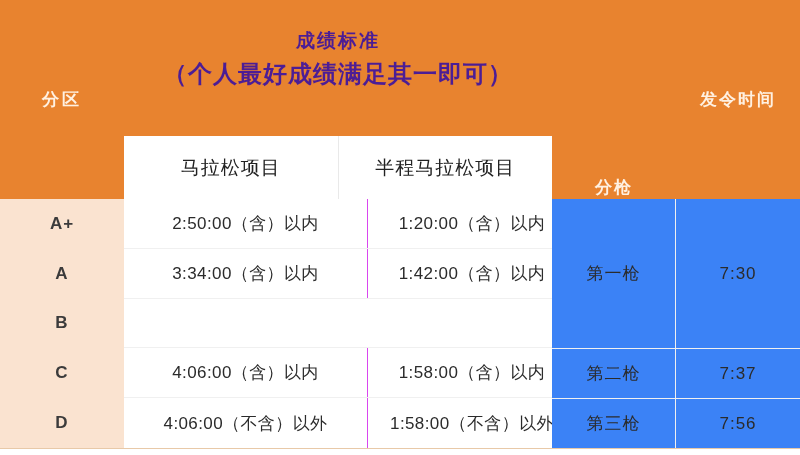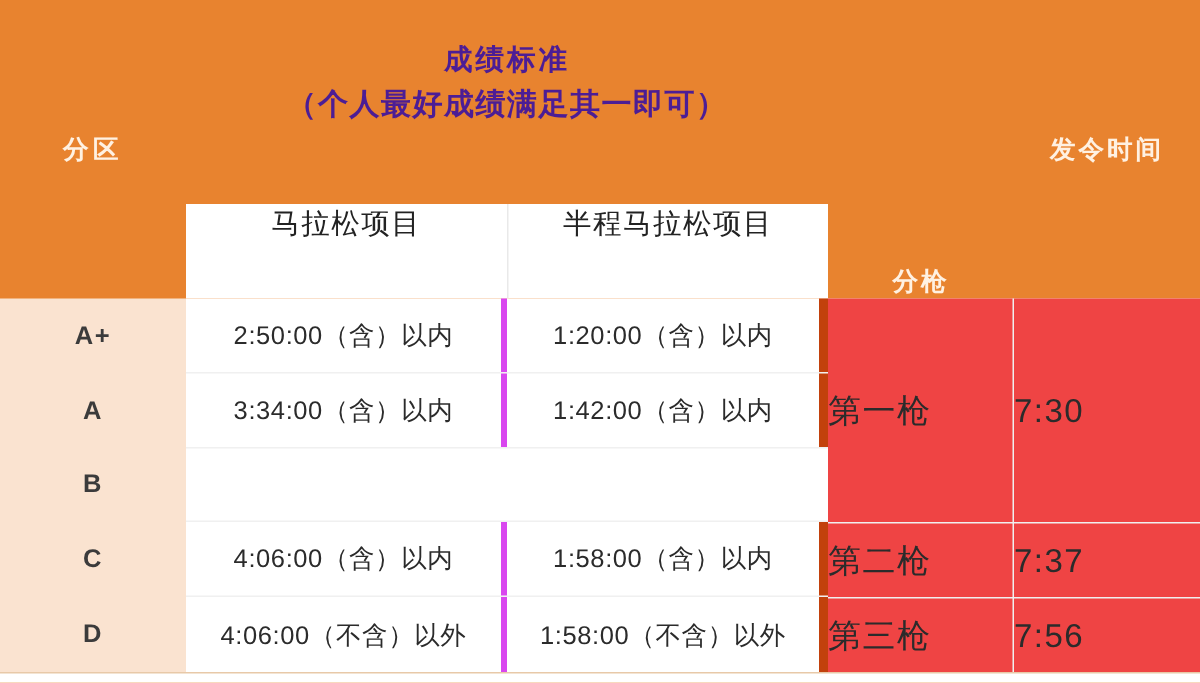--- a/index.html
+++ b/index.html
@@ -50,21 +50,21 @@
   .hdr-standard {
     position: absolute;
     left: 124px; top: 26px;
     width: 428px;
     text-align: center;
     color: #4c1d95;
     font-weight: bold;
     line-height: 1.55;
   }
   .hdr-standard .line1 { font-size: 19px; letter-spacing: 2px; display:block; }
-  .hdr-standard .line2 { font-size: 20px; letter-spacing: 1px; display:block; }
+  .hdr-standard .line2 { font-size: 24px; letter-spacing: 1px; display:block; }
 
   .hdr-gun {
     position: absolute;
     left: 552px; top: 0;
     width: 124px;
     height: 199px;
     display: flex;
     align-items: flex-end;
     justify-content: center;
   }
@@ -89,21 +89,21 @@
     position: absolute;
     left: 124px; top: 136px;
     width: 428px;
     height: 63px;
     background: #FFFFFF;
     display: flex;
   }
   .subhdr-cell {
     flex: 1 1 0;
     display: flex;
-    align-items: flex-start;
+    align-items: center;
     justify-content: center;
     font-size: 19px;
     color: #222222;
     letter-spacing: 1px;
   }
   .subhdr-cell.first { border-right: 1px solid #E9E9E9; }
 
   
   .body-area {
     position: absolute;
@@ -148,37 +148,38 @@
 
   .cell {
     display: flex;
     align-items: center;
     justify-content: center;
     font-size: 17px;
     color: #2B2B2B;
     box-sizing: border-box;
     letter-spacing: 0.4px;
   }
-  .cell-mar  { width: 214px; border-right: 4px solid #d946ef; }
+  .cell-mar  { width: 244px; border-right: 1px solid #d946ef; }
   .cell-half { width: 214px; border-right: 6px solid #c2410c; }
 
   
   .merge-layer {
     position: absolute;
     left: 428px; top: 0;
     width: 248px;
     height: 249px;
     pointer-events: none;
   }
   .merge-cell {
     position: absolute;
     display: flex;
     align-items: center;
-    background: #ef4444;
-    font-size: 22px;
+    justify-content: center;
+    background: #3b82f6;
+    font-size: 17px;
     color: #2B2B2B;
     box-sizing: border-box;
     letter-spacing: 1px;
     pointer-events: auto;
   }
   .mc-gun   { left: 0;   width: 124px; border-right: 1px solid #F0F0F0; }
   .mc-time  { left: 124px; width: 124px; }
   .mc-b1 { top: 0;     height: 149.4px; }
   .mc-b2 { top: 149.4px; height: 49.8px; border-top: 1px solid #F0F0F0; }
   .mc-b3 { top: 199.2px; height: 49.8px; border-top: 1px solid #F0F0F0; }

